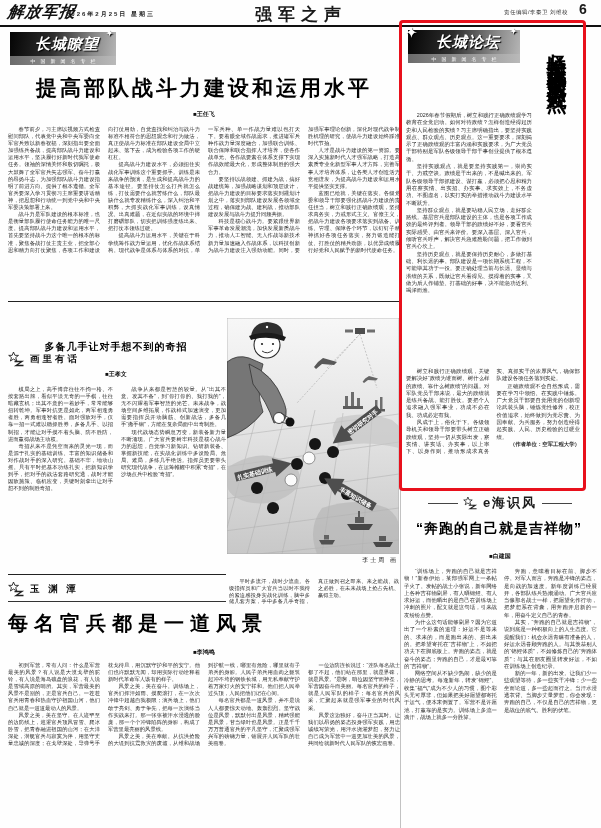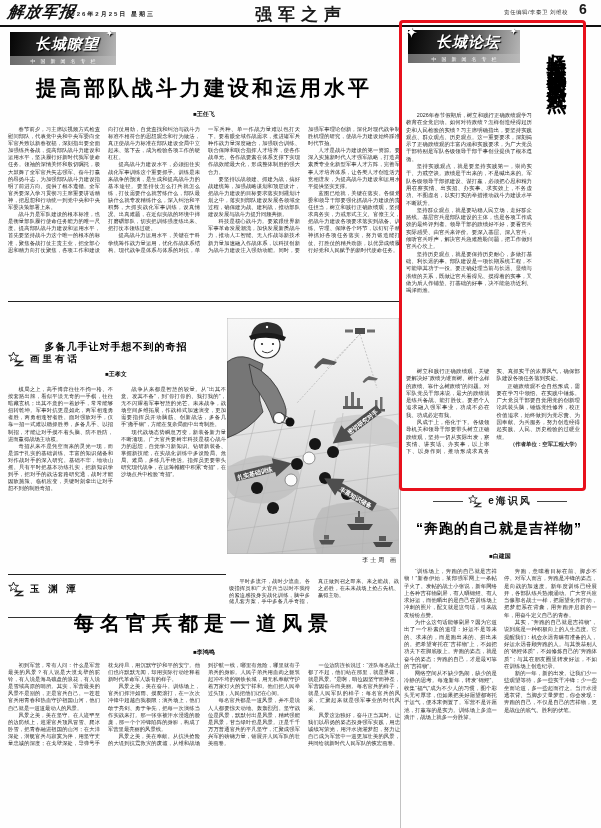--- a/index.html
+++ b/index.html
@@ -39,23 +39,23 @@
   .illu-credit{font-size:6px;color:#222;text-align:right;letter-spacing:2px;}
   
   .v-headline{writing-mode:vertical-rl;text-orientation:upright;font-size:20px;font-weight:bold;
               letter-spacing:3px;color:#000;line-height:46px;}
   .forum-bottom p:last-child{text-align:right;text-indent:0;font-weight:bold;}
   .redbox{border:3.5px solid #e8101c;border-radius:4px;pointer-events:none;z-index:20;}
   .vdivider{width:1px;background:#c2c2c2;}
   
   .ehai-head{display:flex;align-items:center;justify-content:center;gap:5px;}
   .ehai-head .ln{width:30px;height:1px;background:#444;}
-  .ehai-head .lbl{font-size:10px;font-weight:bold;letter-spacing:2px;}
+  .ehai-head .lbl{font-size:13px;font-weight:bold;letter-spacing:2px;}
   .h-ehai{text-align:center;font-size:14px;font-weight:bold;letter-spacing:1px;color:#000;}
-  .h-yyt{text-align:center;font-size:20px;font-weight:bold;letter-spacing:6px;color:#000;}
+  .h-yyt{text-align:left;font-size:20px;font-weight:bold;letter-spacing:6px;color:#000;}
   .h-cartoon{text-align:center;font-size:10px;font-weight:bold;letter-spacing:1px;color:#000;}
 </style>
 </head>
 <body>
 
 <div class="abs masthead">解放军报</div>
 <div class="abs date">2026年2月25日 星期三</div>
 <div class="abs sec-title">强军之声</div>
 <div class="abs credits">责任编辑/李秦卫 刘维校</div>
 <div class="abs pagenum">6</div>
@@ -197,21 +197,21 @@
       <path d="M54,95 L62,100 M54,104 L61,106" stroke="#333" stroke-width="0.8"></path>
       <circle cx="63" cy="104" r="4.5" fill="#111"></circle>
     </g>
   </svg>
 </div>
 <div class="abs illu-credit" style="left:300px;top:556px;width:98px;">李士周 画</div>
 <div class="abs bodytxt c2" style="left:229px;top:578px;width:170px;height:34px;font-size:5.2px;line-height:6.8px;">
     <p>平时多流汗，战时少流血。各级指挥员和广大官兵当以时不我待的紧迫感投身实战化训练，脑中多储几套方案，手中多备几手奇招，真正做到召之即来、来之能战、战之必胜，在未来战场上抢占先机、赢得主动。</p>
   </div>
 
-<div class="abs secmark" style="left:8px;top:582px;width:218px;border-bottom:1px solid #333;padding-bottom:20px;">
+<div class="abs secmark" style="left:8px;top:582px;width:218px;border-bottom:1px solid #333;padding-bottom:4px;">
   <svg width="17" height="15" viewBox="0 0 17 15">
     <path d="M5.5 0l1.4 3.3 3.6.1-2.8 2.2 1.1 3.4-3.3-2-3.1 2 1.1-3.4L.7 3.4l3.5-.1z" fill="#fff" stroke="#222" stroke-width="0.9"></path>
     <path d="M6.5 9.5h7.5l-6 4h7.5" stroke="#222" stroke-width="1.3" fill="none"></path>
   </svg>
   <span>玉 渊 潭</span>
 </div>
 <div class="abs h-yyt" style="left:8px;top:610px;width:392px;">每名官兵都是一道风景</div>
 <div class="abs byline" style="left:8px;top:648px;width:392px;">■李鸿鸣</div>
 <div class="abs bodytxt c4" style="left:8px;top:662px;width:392px;height:164px;">
     <p>初到军营，常有人问：什么是军营最美的风景？有人说是大漠戈壁的驼铃，有人说是海岛礁盘的浪花，有人说是雪域高原的哨所。其实，军营最美的风景不是别的，正是官兵自己。一茬茬官兵用青春和热血守护祖国山河，他们自己就是一道道最动人的风景。</p>

